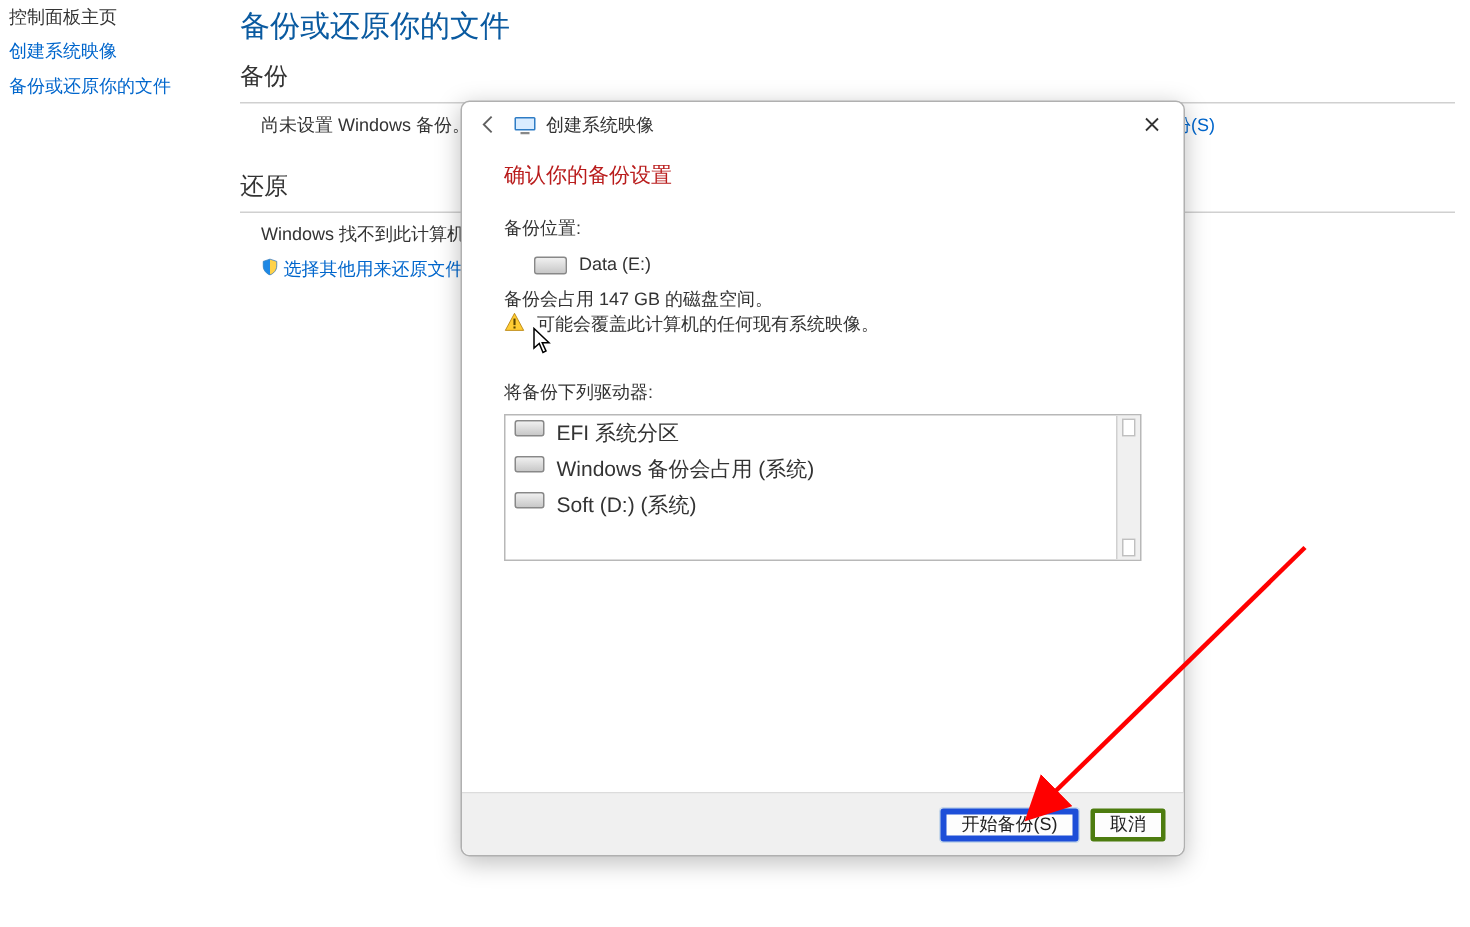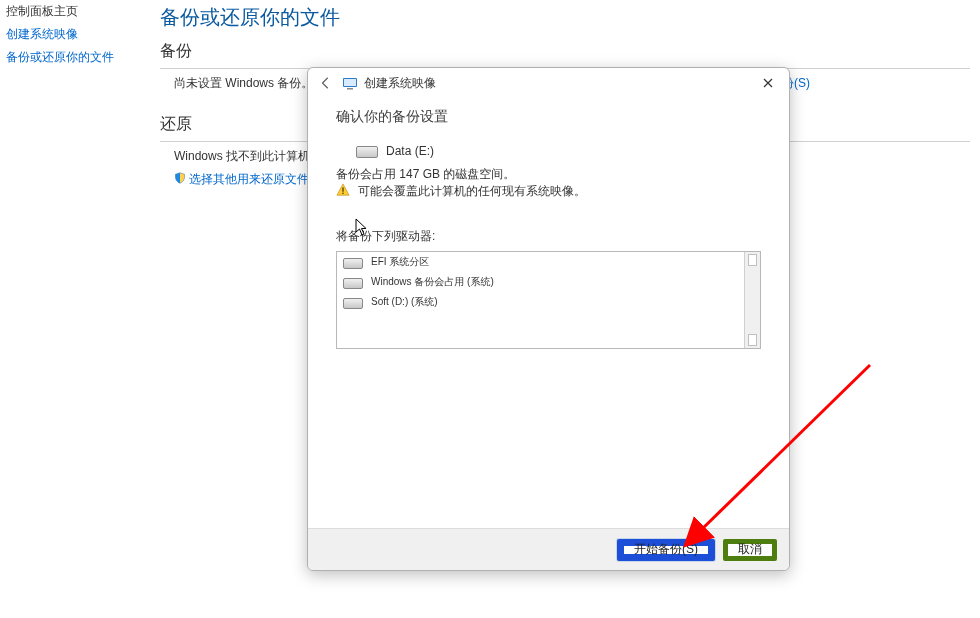--- a/index.html
+++ b/index.html
@@ -24,43 +24,43 @@
     
     .dialog { position: absolute; left: 307px; top: 67px; width: 483px; height: 504px; background: #fff; border: 1px solid #b0b0b0; border-radius: 6px; box-shadow: 0 4px 16px rgba(0,0,0,.25); display: flex; flex-direction: column; }
     .dialog-titlebar { height: 30px; display: flex; align-items: center; padding: 0 6px; }
     .dlg-back { width: 20px; height: 20px; display: flex; align-items: center; justify-content: center; color: #555; margin-left: 2px; margin-right: 6px; font-size: 14px; }
     .dlg-icon { width: 16px; height: 16px; margin-right: 6px; }
     .dlg-title { font-size: 12px; color: #333; flex: 1; }
     .dlg-close { width: 30px; height: 24px; display: flex; align-items: center; justify-content: center; color: #333; }
     .dlg-close svg { width: 10px; height: 10px; }
 
     .dialog-content { flex: 1; padding: 10px 28px 0 28px; font-size: 12px; color: #333; overflow: hidden; }
-    .dlg-heading { color: #404040; font-size: 14px; margin-bottom: 18px; }
+    .dlg-heading { color: #b91c1c; font-size: 14px; margin-bottom: 18px; }
     .label { margin-bottom: 8px; }
     .drive-row { display: flex; align-items: flex-end; gap: 8px; padding-left: 20px; }
     .drive-icon { width: 22px; height: 12px; background: linear-gradient(#f0f0f0,#c8c8c8); border: 1px solid #888; border-radius: 2px; position: relative; }
     .disk-note { margin-top:8px; }
     .warn-row { display: flex; align-items: flex-start; gap: 8px; }
     .warn-icon svg { width: 14px; height: 14px; }
 
     .list-label { margin-top: 28px; margin-bottom: 6px; }
     .drive-list { border: 1px solid #b8b8b8; height: 98px; display: flex; overflow: hidden; }
     .drive-list-inner { flex: 1; overflow: hidden; }
-    .drive-list-item { display: flex; align-items: flex-end; gap: 8px; padding: 3px 6px; font-size: 10px; }
+    .drive-list-item { display: flex; align-items: flex-start; gap: 8px; padding: 3px 6px; font-size: 14px; }
     .drive-list-item .drive-icon { width: 20px; height: 11px; }
     .win-flag { width: 14px; height: 14px; display: inline-block; }
     .win-flag svg rect { stroke: none; }
     .drive-scrollbar { width: 16px; background: #f0f0f0; border-left: 1px solid #d0d0d0; position: relative; }
     .drive-scrollbar::before, .drive-scrollbar::after { content:""; position:absolute; left:3px; right:3px; height:10px; background:#fff; border:1px solid #c0c0c0; }
     .drive-scrollbar::before { top:2px; }
     .drive-scrollbar::after { bottom:2px; }
 
     .dialog-footer { height: 42px; background: #f0f0f0; border-top: 1px solid #dcdcdc; display: flex; align-items: center; justify-content: flex-end; gap: 8px; padding: 0 12px; border-bottom-left-radius: 6px; border-bottom-right-radius: 6px; }
-    .btn { height: 22px; padding: 0 10px; font-size: 12px; background: #fdfdfd; border: 5px solid #4d7c0f; border-radius: 2px; display: flex; align-items: center; color: #222; }
-    .btn-primary { border: 7px solid #1d4ed8; box-shadow: 0 0 0 1px rgba(74,144,217,.25); }
+    .btn { height: 22px; padding: 0 10px; font-size: 12px; background: #fdfdfd; border: 3px solid #4d7c0f; border-radius: 2px; display: flex; align-items: center; color: #222; }
+    .btn-primary { border: 4px solid #1d4ed8; box-shadow: 0 0 0 1px rgba(74,144,217,.25); }
 
     
     .arrow-svg { position: absolute; left: 0; top: 0; width: 980px; height: 618px; pointer-events: none; }
 
     
     .cursor-svg { position: absolute; left: 355px; top: 218px; width: 14px; height: 18px; pointer-events:none; }
   </style>
 </head>
 <body>
 
@@ -126,20 +126,21 @@
     <div class="dlg-close">
       <svg viewBox="0 0 10 10">
           <path d="M1 1 L9 9 M9 1 L1 9" stroke="#333" stroke-width="1.2"></path>
         </svg>
     </div>
   </div>
 
   <div class="dialog-content">
     <div class="dlg-heading">确认你的备份设置</div>
 
+    <div class="label">备份位置:</div>
     <div class="drive-row">
       <span class="drive-icon"></span>
       <span>Data (E:)</span>
     </div>
 
     <div class="disk-note">备份会占用 147 GB 的磁盘空间。</div>
 
     <div class="warn-row">
       <span class="warn-icon">
         <svg viewBox="0 0 16 16">

